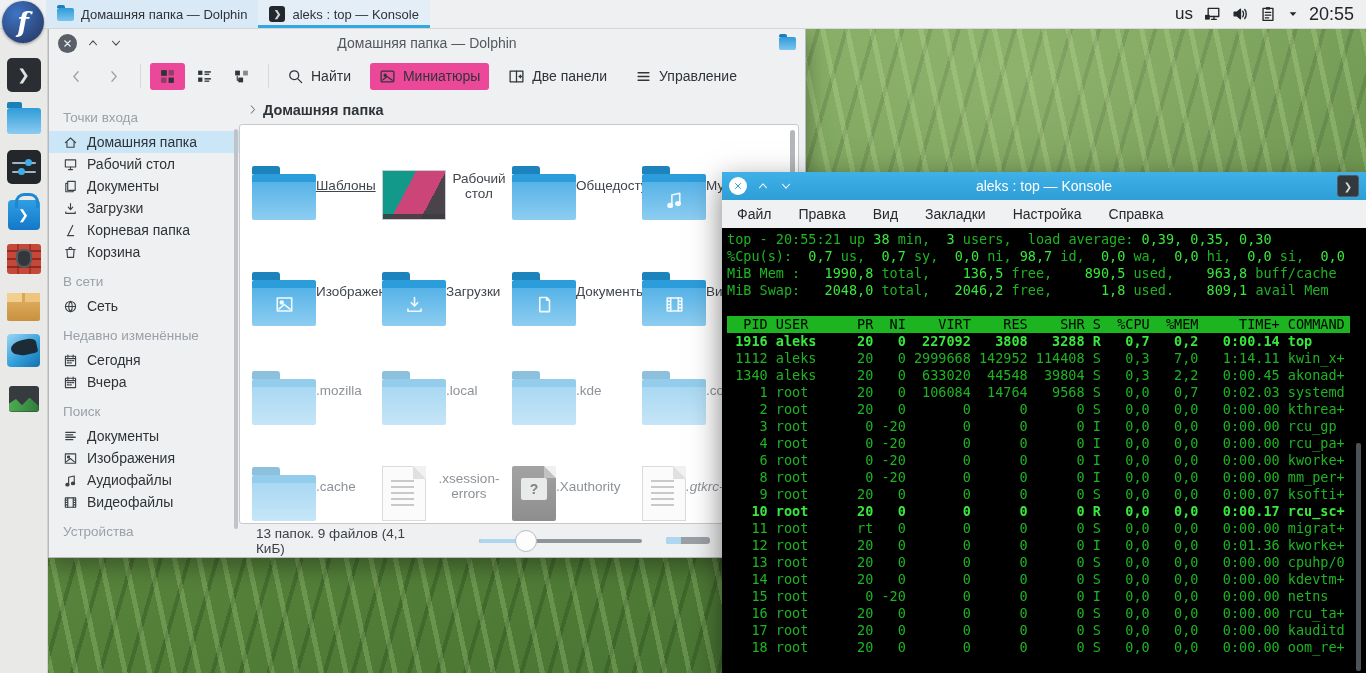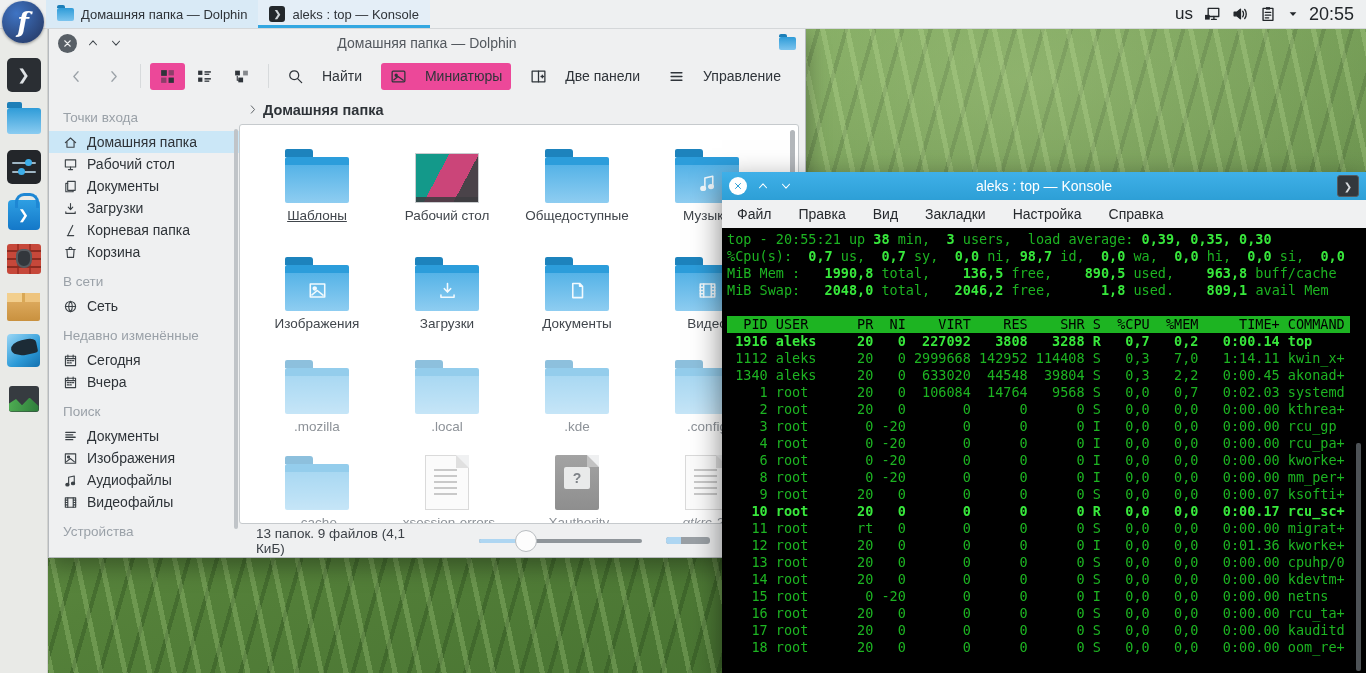--- a/index.html
+++ b/index.html
@@ -80,42 +80,42 @@
   
   #dolphin{position:absolute;left:48px;top:28px;width:758px;height:530px;background:#eff0f1;
     z-index:2;border:1px solid #b6babe;box-sizing:border-box;box-shadow:0 8px 22px rgba(0,0,0,.35)}
   .d-titlebar{height:28px;position:relative;display:flex;align-items:center;padding:0 9px;gap:9px;color:#4b5157}
   .d-close{width:19px;height:19px;border-radius:50%;background:#585f66;color:#eff0f1}
   .d-close .ic{width:11px;height:11px}
   .d-titlebar .chev{color:#3f454b}.d-titlebar .chev .ic{width:14px;height:14px}
   .d-title{position:absolute;left:0;right:0;text-align:center;font-size:14px;color:#53585e;pointer-events:none}
   .d-tb-icon{margin-left:auto}
   .d-toolbar{height:38px;display:flex;align-items:center;padding:0 10px;gap:2px;font-size:14px;color:#2f343a}
-  .tbtn{display:flex;align-items:center;gap:18px;padding:5px 9px;border-radius:3px}
+  .tbtn{display:flex;align-items:center;gap:7px;padding:5px 9px;border-radius:3px}
   .tbtn .ic{width:17px;height:17px}
   .tbtn.pressed{background:#ec4899}
   .tbtn.disabled{color:#9aa1a7}
   .tsep{width:1px;height:24px;background:#d7dadc;margin:0 7px}
   .d-body{position:absolute;top:66px;left:0;right:0;bottom:0;display:flex}
   .places{width:190px;position:relative;padding-top:4px;box-sizing:border-box}
   .p-section{margin:11px 0 6px 14px;font-size:13.5px;color:#9aa1a8}
   .p-item{display:flex;align-items:center;gap:9px;height:22px;padding-left:14px;font-size:14px;color:#2e3338}
   .p-item .ic{width:15px;height:15px;color:#3c4247}
   .p-item.sel{background:#cbe7f7}
   .p-scroll{position:absolute;right:1px;top:34px;width:4px;height:400px;background:#c0c4c8;border-radius:2px}
   .d-main{flex:1;display:flex;flex-direction:column;min-width:0}
   .crumb{height:29px;display:flex;align-items:center;gap:4px;padding-left:7px;
     font-weight:bold;font-size:14.5px;color:#2e3338}
   .crumb .ic{width:13px;height:13px;color:#5a6065}
   .view{flex:1;margin-right:6px;background:#fff;border:1px solid #c6cacd;border-radius:3px;
     position:relative;overflow:hidden}
   .v-scroll{position:absolute;right:3px;top:5px;width:5px;height:190px;background:#b3b7bb;border-radius:3px}
   .grid{position:absolute;left:12px;top:4px;display:grid;grid-template-columns:repeat(4,130px);
     grid-template-rows:108px 103px 96px 95px}
-  .cell{display:flex;flex-direction:column;align-items:center}
+  .cell{display:flex;flex-direction:row;align-items:center}
   .cell .icw{height:74px;display:flex;align-items:flex-end;justify-content:center}
   .cell .lbl{margin-top:5px;font-size:13.5px;color:#41464c;text-align:center;max-width:114px;
     line-height:15px;word-wrap:break-word}
   .cell.hover .lbl{text-decoration:underline}
   .cell.hidden .lbl{color:#8d9298}
   .cell.symlink .lbl{font-style:italic}
   .fo{position:relative;width:64px;height:46px;border-radius:2px;
     background:linear-gradient(180deg,#2c9ddb 0%,#2c9ddb 17%,#56b3e7 18%,#8ecdf1 100%)}
   .fo::before{content:"";position:absolute;top:-8px;left:0;width:28px;height:8px;
     border-radius:2px 3px 0 0;background:#1d83bd}
@@ -155,21 +155,21 @@
   .k-titlebar .chev .ic{width:14px;height:14px}
   .k-title{position:absolute;left:0;right:0;text-align:center;font-size:14px;color:#fff;pointer-events:none}
   .k-app{margin-left:auto;width:20px;height:20px;background:#33383d;border:1px solid #565b60;
     border-radius:3px;color:#d7dbde;font-size:10px;display:flex;align-items:center;justify-content:center}
   .k-menubar{height:28px;background:#f0f1f2;display:flex;align-items:center;gap:27px;
     padding-left:15px;font-size:14px;color:#26292d}
   .k-term{position:absolute;top:56px;left:0;right:0;bottom:0;background:#000;
     font-family:"DejaVu Sans Mono",monospace;font-size:13.5px;line-height:17px;color:#1db422;
     padding:3px 16px 0 5px;box-sizing:border-box;overflow:hidden}
   .tl{white-space:pre;height:17px}
-  .tl .b{font-weight:bold;color:#38e83c}
+  .tl .b{font-weight:normal;color:#38e83c}
   .tl.thead{background:#1db422;color:#000}
   .tl.boldrow{font-weight:bold;color:#38e83c}
   .k-scroll{position:absolute;top:58px;right:3px;bottom:2px;width:8px}
   .k-scroll i{position:absolute;left:1px;width:5px;top:213px;bottom:0;background:#4d5256;border-radius:2px}
 </style>
 </head>
 <body>
 
 <div id="taskbar">
   <div style="display:flex">

